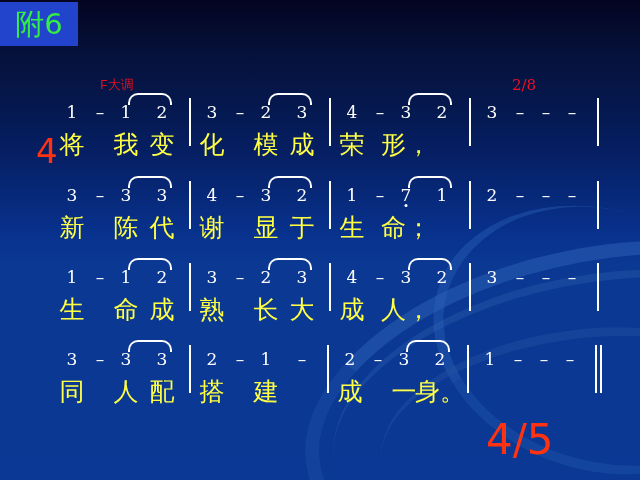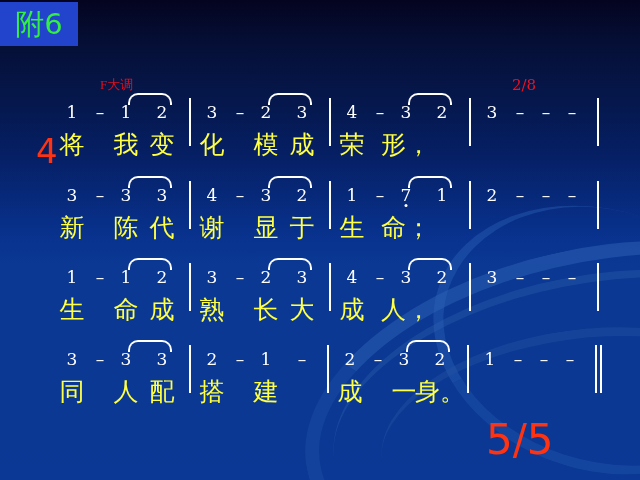--- a/index.html
+++ b/index.html
@@ -104,21 +104,21 @@
     text-shadow: 2px 2px 0 rgba(0,0,0,0.55);
     font-family: "DejaVu Sans", sans-serif;
   }
 
   .key-label {
     position: absolute;
     left: 100px;
     top: 76px;
     color: #e01020;
     font-size: 13px;
-    font-family: Liberation Serif, serif;
+    font-family: Liberation Mono, monospace;
   }
   .meter-label {
     position: absolute;
     left: 512px;
     top: 76px;
     color: #ee1122;
     font-size: 15px;
     font-family: "DejaVu Serif", serif;
   }
 
@@ -209,21 +209,21 @@
   <div class="badge">
     <span class="badge-text">附6</span>
   </div>
 
 
   <div class="key-label">F大调</div>
   <div class="meter-label">2/8</div>
 
   <div class="verse-num">4</div>
 
-  <div class="page-num">5/5</div>
+  <div class="page-num">4/5</div>
 
   <div class="system" id="sys0" style="top:102px">
     <div class="notes-row">
         <span class="tok" style="left: 14px;">1</span>
         <span class="tok" style="left: 42px;">–</span>
         <span class="tok" style="left: 68px;">1</span>
         <span class="tok" style="left: 104px;">2</span>
         <div class="bar" style="left: 132px;"></div>
         <span class="tok" style="left: 154px;">3</span>
         <span class="tok" style="left: 182px;">–</span>

